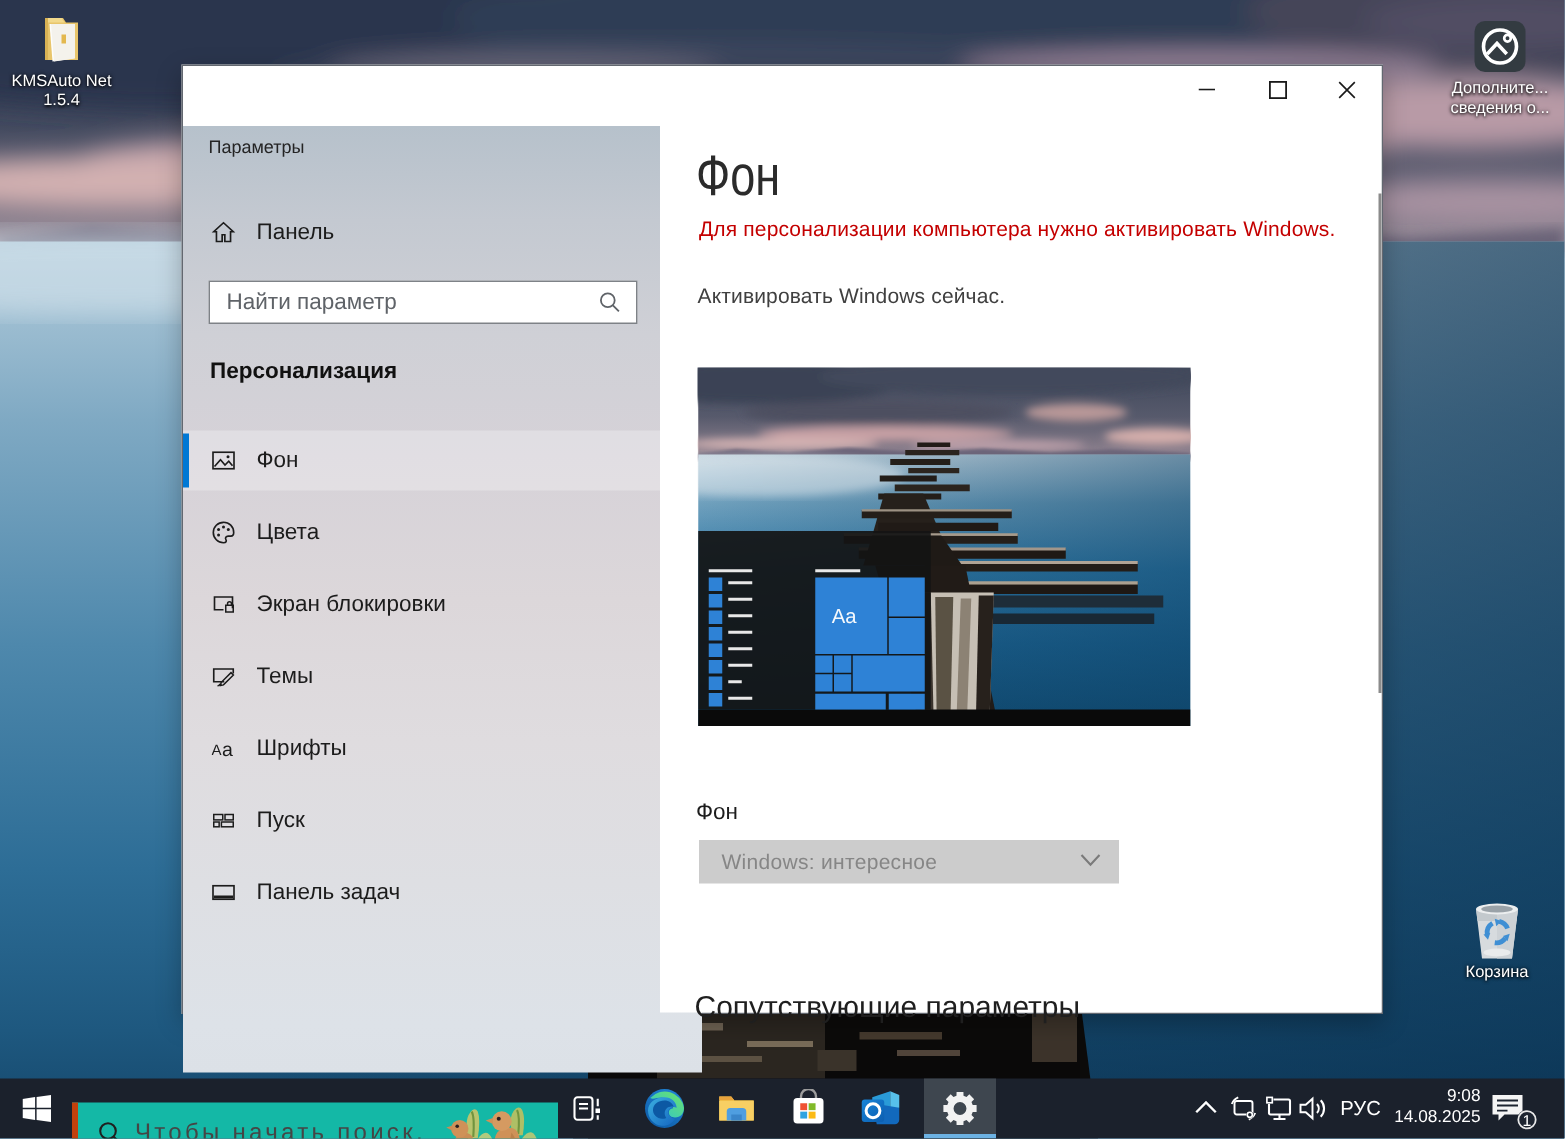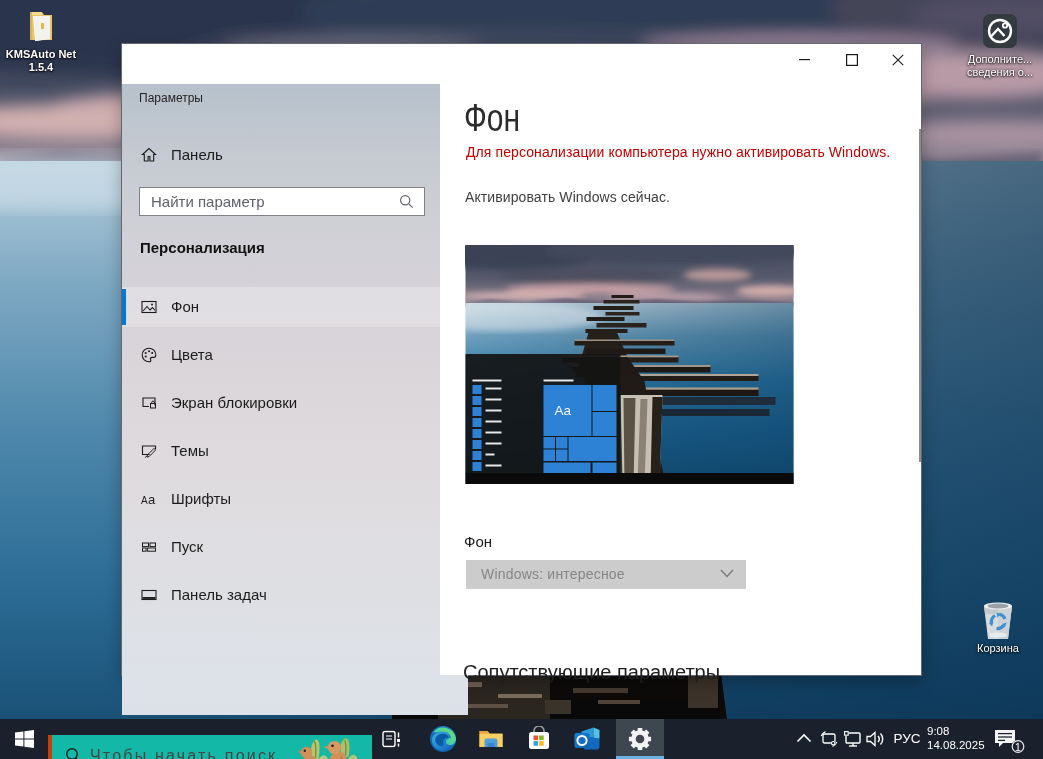--- a/index.html
+++ b/index.html
@@ -108,21 +108,21 @@
     <rect x="498" y="694" width="44" height="4" fill="#796c59"></rect>
     <rect x="458" y="704" width="50" height="4" fill="#5c5142"></rect>
     <rect x="545" y="700" width="26" height="14" fill="#3a332a"></rect>
     <rect x="573" y="688" width="55" height="5" fill="#453a2e"></rect>
     <rect x="598" y="700" width="42" height="4" fill="#50443a"></rect>
     <rect x="688" y="660" width="30" height="48" fill="#3c332a"></rect>
     <rect x="693" y="668" width="20" height="6" fill="#6d604c"></rect>
   </g>
 </svg>
 
-<div class="dicon" style="left:2px;top:8px;width:78px;font-weight:bold;">
+<div class="dicon" style="left:2px;top:8px;width:78px;">
   <svg width="38" height="38" viewBox="0 0 38 38" style="display:block;margin:0 auto;">
     <polygon points="8,4 20,4 22,7 30,7 30,32 8,32" fill="#e8c56b"></polygon>
     <polygon points="8,4 19,4 21,7 8,7" fill="#f2d98c"></polygon>
     <polygon points="11,8 27,8 27,31 13,33" fill="#fdfdfb"></polygon>
     <polygon points="12,8 28,8 28,31 14,33" fill="#f4f2ec"></polygon>
     <rect x="19" y="15" width="3" height="6" fill="#e3b84e"></rect>
     <polygon points="8,4 8,32 10,32 10,4" fill="#d9b254"></polygon>
   </svg>
   <div style="margin-top:2px;">KMSAuto Net<br>1.5.4</div>
 </div>
@@ -505,21 +505,21 @@
   <div class="tray" style="left:866px;">
     <svg style="position:absolute;top:11px" width="21" height="18" viewBox="0 0 21 18">
       <polygon points="1,6.5 4.5,6.5 9,2.5 9,15.5 4.5,11.5 1,11.5" fill="none" stroke="#fff" stroke-width="1.3"></polygon>
       <path d="M12 6 a4.5 4.5 0 0 1 0 6" fill="none" stroke="#fff" stroke-width="1.4"></path>
       <path d="M14.5 3.5 a8 8 0 0 1 0 11" fill="none" stroke="#fff" stroke-width="1.4"></path>
     </svg>
   </div>
   <div class="tray" style="left:891px;width:32px;text-align:center;font-size:13.5px;">
     <div style="margin-top:12px;">РУС</div>
   </div>
-  <div class="tray" id="clock" style="left:927px;width:60px;text-align:left;">
+  <div class="tray" id="clock" style="left:927px;width:60px;text-align:right;">
     <div style="margin-top:6px;">9:08</div>
     <div style="margin-top:1px;">14.08.2025</div>
   </div>
   <div class="tray" style="left:994px;">
     <svg style="position:absolute;top:10px" width="32" height="26" viewBox="0 0 32 26">
       <path d="M1 1 h20 v13 h-12 l-4 4 v-4 h-4 Z" fill="#f5f5f5"></path>
       <line x1="4" y1="4.6" x2="18" y2="4.6" stroke="#1d2430" stroke-width="1.3"></line>
       <line x1="4" y1="8" x2="18" y2="8" stroke="#1d2430" stroke-width="1.3"></line>
       <line x1="4" y1="11.4" x2="11" y2="11.4" stroke="#1d2430" stroke-width="1.3"></line>
       <circle cx="24" cy="17.5" r="6.6" fill="#1d2430"></circle>

